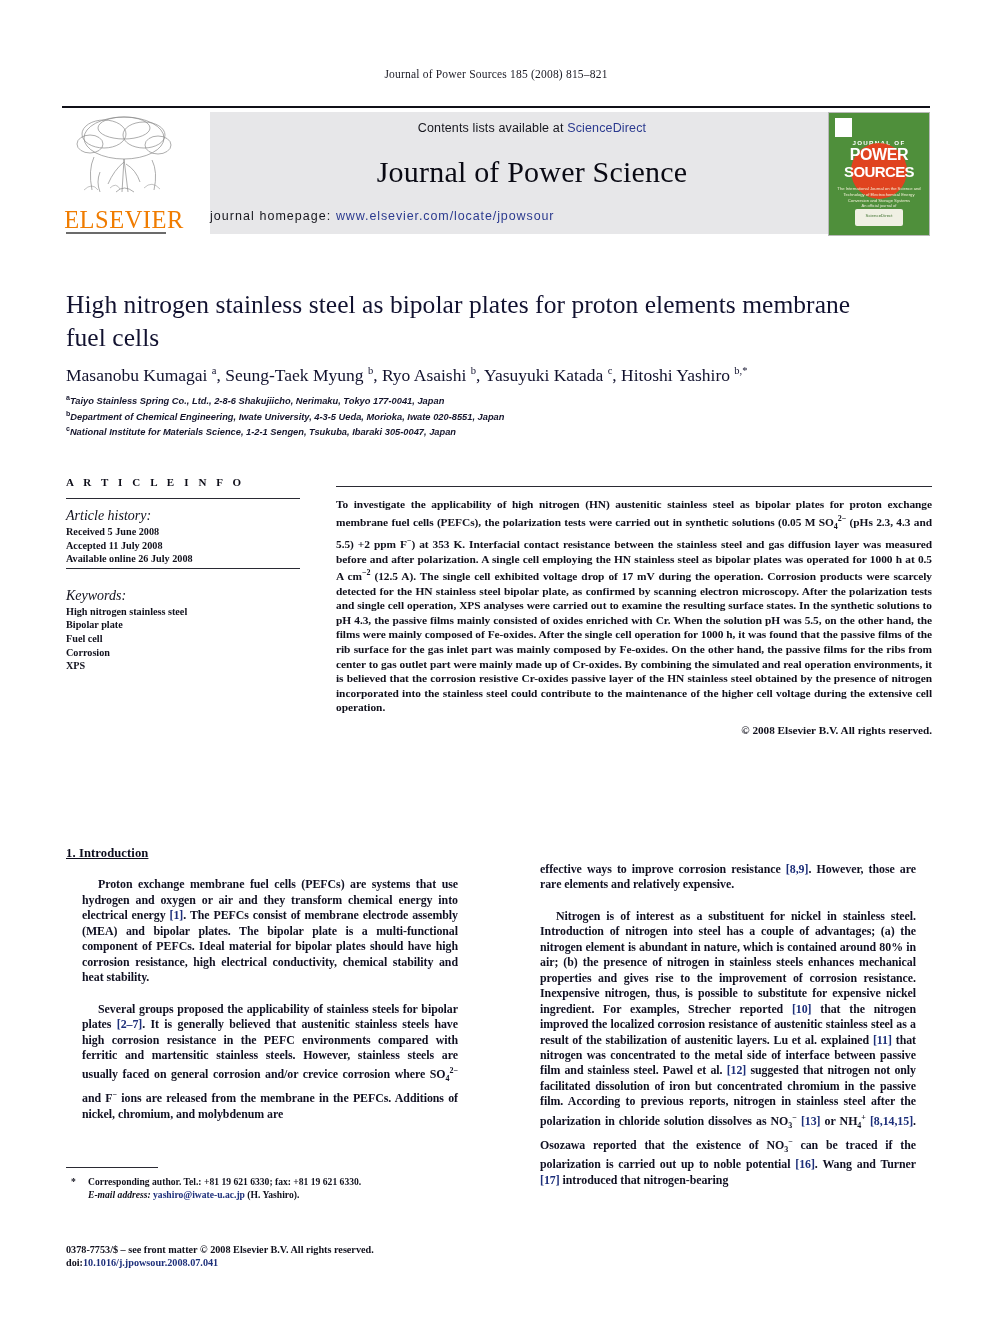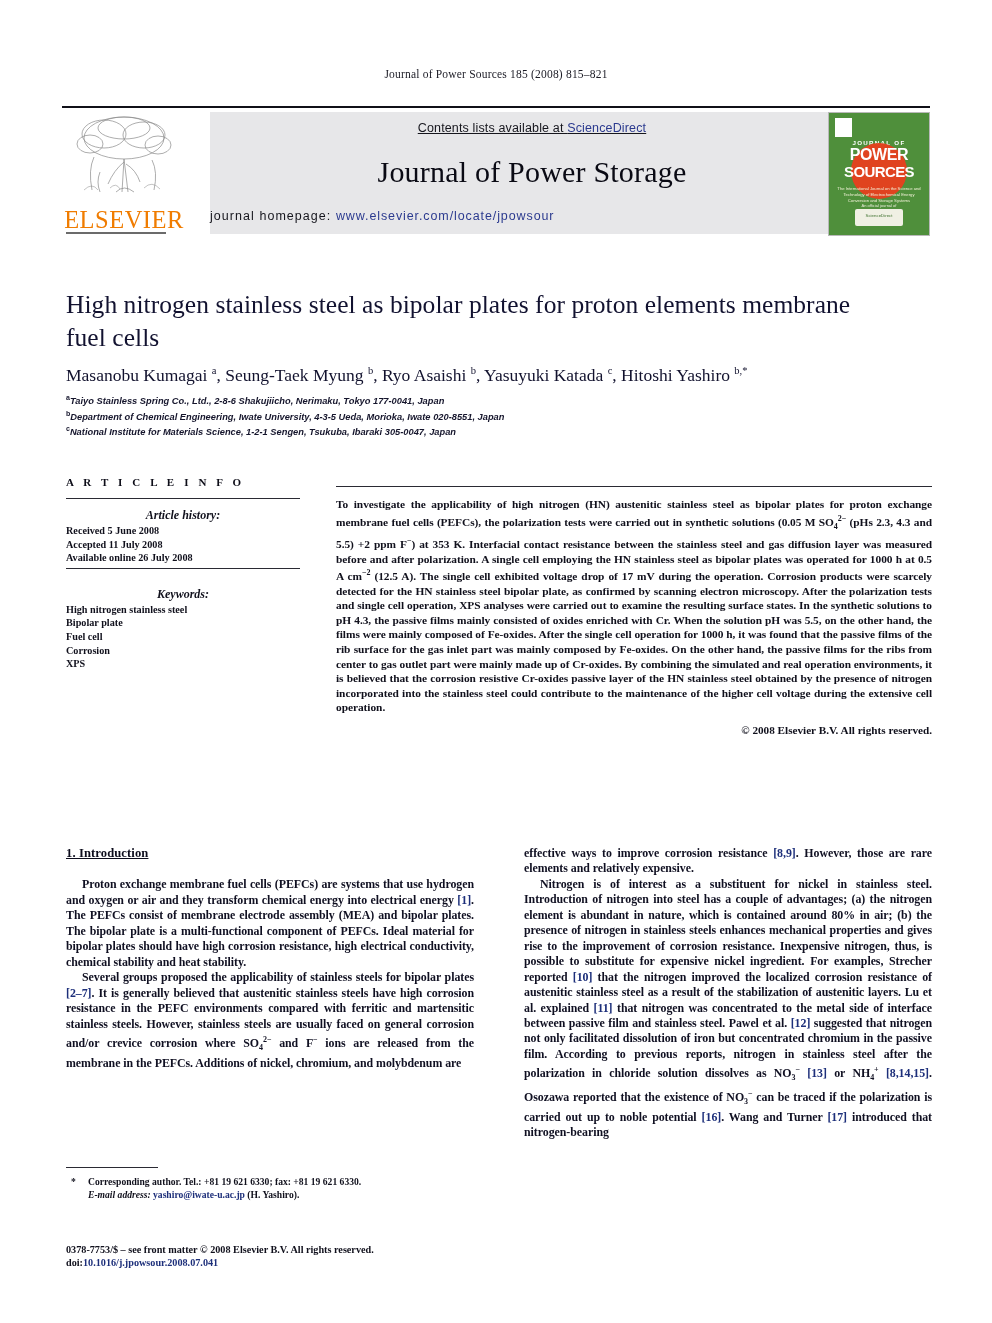--- a/index.html
+++ b/index.html
@@ -41,21 +41,21 @@
     font-size:24.5px; letter-spacing:.5px; color:#f07c00;
     line-height:1;
   }
   .contents-box{
     position:absolute; left:148px; top:6px; width:644px; height:122px;
     background:#e7e7e9;
   }
   .contents-line{
     position:absolute; left:0; right:0; top:9px; text-align:center;
     font-family:"Liberation Sans", sans-serif;
-    font-size:12.5px; color:#16161d; letter-spacing:.15px;text-decoration:underline;
+    font-size:12.5px; color:#16161d; letter-spacing:.15px;
   }
   .contents-line .sd{ color:#2b3a8f; }
   .journal-name{
     position:absolute; left:0; right:0; top:43px; text-align:center;
     font-family:"Liberation Serif", serif;
     font-size:30px; color:#0a0a14; letter-spacing:.2px;
   }
   .homepage-line{
     position:absolute; left:0; right:0; bottom:11px; text-align:left;
     font-family:"Liberation Sans", sans-serif;
@@ -131,23 +131,22 @@
   .info{
     position:absolute; left:66px; top:476px; width:234px;
   }
   .sechead{
     font-family:"Liberation Serif", serif;
     font-weight:bold; font-size:11px; letter-spacing:3.6px; color:#0d0d18;
   }
   .info .hr{ height:1px; background:#2a2a33; margin:10px 0 9px 0; width:234px;}
   .info .sub{
     font-family:"Liberation Serif", serif;
-    font-style:italic; font-weight:bold; font-size:12px; color:#10101c;
+    font-style:italic; font-weight:normal; font-size:14px; color:#10101c;
     margin-bottom:1px;
-    text-align:center;
   }
   .info .li{
     font-family:"Liberation Serif", serif;
     font-size:10.2px; line-height:13.6px; color:#10101c; font-weight:bold;
   }
   .info .blk2{ margin-top:22px; }
 
   .abstract{
     position:absolute; left:336px; top:476px; width:596px;
   }
@@ -177,21 +176,21 @@
     font-size:11.9px; line-height:15.45px; text-align:justify;
     color:#101022; font-weight:bold; letter-spacing:-.05px;
   }
   .col.left{left:0;}
   .col.right{left:458px;}
   .h1{
     font-family:"Liberation Serif", serif;
     font-weight:bold; font-size:12.6px; color:#0c0c1c;
     margin:0 0 16px 0; letter-spacing:.1px;text-decoration:underline;
   }
-  .p{ margin:0; text-indent:16px; }
+  .p{ margin:16px; text-indent:16px; }
   .p + .p{ margin-top:0; }
   .ref{ color:#1d2f7a; }
   .noindent{text-indent:0;}
 
   
   .fnrule{
     position:absolute; left:66px; top:1167px; width:92px; height:1px; background:#2a2a33;
   }
   .footnote{
     position:absolute; left:66px; top:1176px; width:410px;
@@ -247,21 +246,21 @@
         </svg>
       </div>
       <div class="tree-base"></div>
       <div class="elsevier-word">ELSEVIER</div>
     </div>
 
     <div class="contents-box">
       <div class="contents-line">
         <span>Contents lists available at </span><span class="sd">ScienceDirect</span>
       </div>
-      <div class="journal-name">Journal of Power Storage</div>
+      <div class="journal-name">Journal of Power Science</div>
       <div class="homepage-line">
         <span>journal homepage:</span>
         <span class="url">www.elsevier.com/locate/jpowsour</span>
       </div>
     </div>
 
     <div class="cover-thumb">
       <div class="cover-mark"></div>
       <div class="cov-jo">JOURNAL OF</div>
       <div class="cover-circle"></div>

